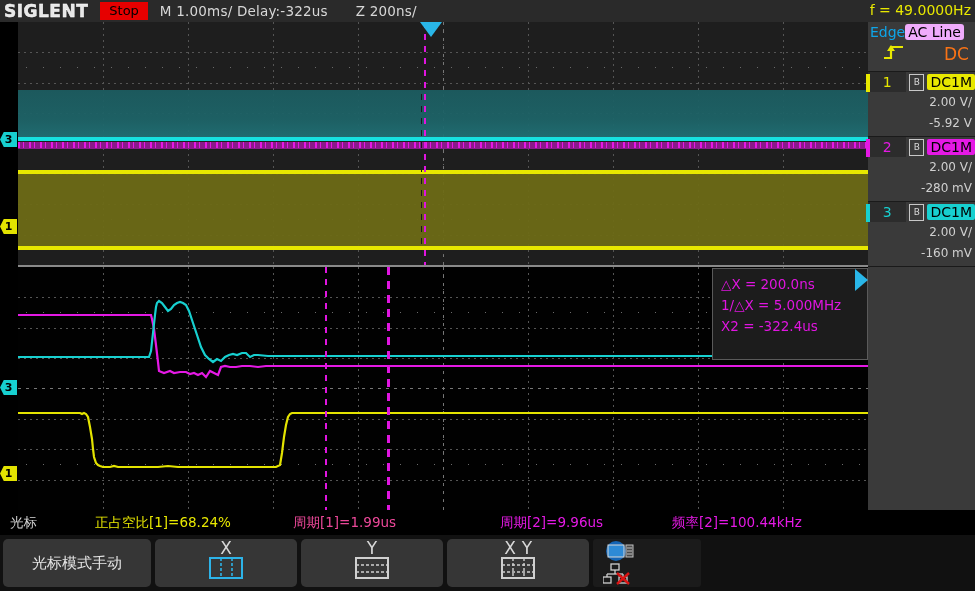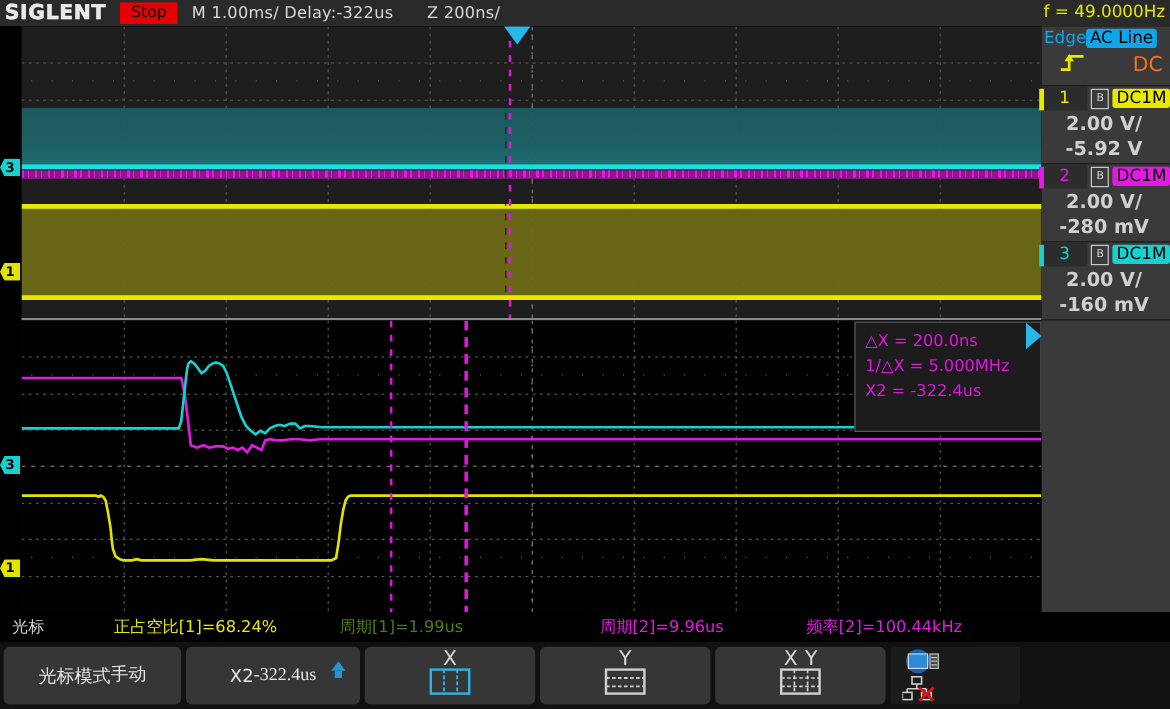--- a/index.html
+++ b/index.html
@@ -147,40 +147,40 @@
   .sidebar {
     position: absolute; left: 868px; top: 22px; width: 107px; height: 488px;
     background: #3a3a3a;
   }
   .sb-sect { border-bottom: 1px solid #1a1a1a; }
   .sb-row { color: #e0e0e0; font-size: 13.5px; text-align: right;
             padding: 1px 4px 1px 0; white-space: nowrap; }
   .sb-trig { padding: 2px 0 4px 0; }
   .trigline1 { display: flex; align-items: center; justify-content: flex-start; padding-left: 2px;}
   .edge-lbl { color: #0ea5e9; font-size: 14px; }
-  .acline-lbl { background: #0ea5e9; color: #000; font-size: 14px; padding: 0 3px; border-radius: 3px;}
+  .acline-lbl { background: #f0abfc; color: #000; font-size: 14px; padding: 0 3px; border-radius: 3px;}
   .trigline2 { display: flex; align-items: center; justify-content: space-between;
                padding: 3px 6px 2px 14px; }
   .coupling { color: #f97316; font-size: 17px; }
 
   .ch-block { border-bottom: 1px solid #1a1a1a; padding-bottom: 2px; position: relative; }
   .ch-head { display: flex; align-items: center; height: 20px; }
   .ch-num {
     width: 44px; height: 20px; background: #2c2c2c;
     display:flex; align-items:center; justify-content:center;
     font-size: 14px;
   }
   .ch-bw {
     width: 17px; height: 17px; margin-left: 3px;
     border: 1px solid #c8c8c8; color: #d8d8d8; font-size: 9px;
     display: flex; align-items: center; justify-content: center;
     line-height: 1;
   }
   .ch-cpl { margin-left: 3px; font-size: 14px; padding: 0 3px; color: #000; border-radius: 2px;}
-  .ch-val { text-align: center; color: #d0d0d0; font-size: 16px; padding-right: 3px; line-height: 21px; font-weight: bold;}
+  .ch-val { text-align: right; color: #d0d0d0; font-size: 12px; padding-right: 3px; line-height: 21px;}
   .ch-edge { position:absolute; left:-2px; width: 4px; height: 18px; }
 
   
   .measbar {
     position: absolute; left: 0; top: 510px; width: 975px; height: 25px;
     background: #000;
   }
   .meas-item { position: absolute; font-size: 13.5px; white-space: nowrap; top: 4px; }
 
   
@@ -397,37 +397,32 @@
       </div>
       <div class="ch-val">2.00 V/</div>
       <div class="ch-val">-160 mV</div>
     </div>
 
   </div>
 
   <div class="measbar">
     <div class="meas-item" style="left:10px;color:#d8d8d8;">光标</div>
     <div class="meas-item" style="left:95px;color:#e8e800;">正占空比[1]=68.24%</div>
-    <div class="meas-item" style="left:283px;color:#4d7c0f;">周期[1]=1.99us</div>
+    <div class="meas-item" style="left:293px;color:#ec4899;">周期[1]=1.99us</div>
     <div class="meas-item" style="left:480px;color:#e519e5;margin-left:20px;">周期[2]=9.96us</div>
     <div class="meas-item" style="left:672px;color:#e519e5;">频率[2]=100.44kHz</div>
   </div>
 
   <div class="menubar">
 
     <div class="mbtn" style="width:148px;">
       <div class="l1">光标模式</div>
       <div class="l2">手动</div>
     </div>
 
-    <div class="mbtn" style="width:145px;">
-      <div class="uparrow"></div>
-      <div class="l1">X2</div>
-      <div class="l2">-322.4us</div>
-    </div>
 
 
     <div class="mbtn icon" style="width:142px;">
       <span>
         <svg width="58" height="44" viewBox="0 0 58 44">
           <text x="29" y="15" font-size="17" fill="#d8d8d8" text-anchor="middle" font-family="DejaVu Sans, sans-serif">X</text>
           <rect x="13" y="19" width="32" height="20" fill="none" stroke="#2db3e8" stroke-width="2"></rect>
           <line x1="24" y1="19" x2="24" y2="39" stroke="#2db3e8" stroke-width="1.6" stroke-dasharray="3,2"></line>
           <line x1="35" y1="19" x2="35" y2="39" stroke="#2db3e8" stroke-width="1.6" stroke-dasharray="3,2"></line>
         </svg>

